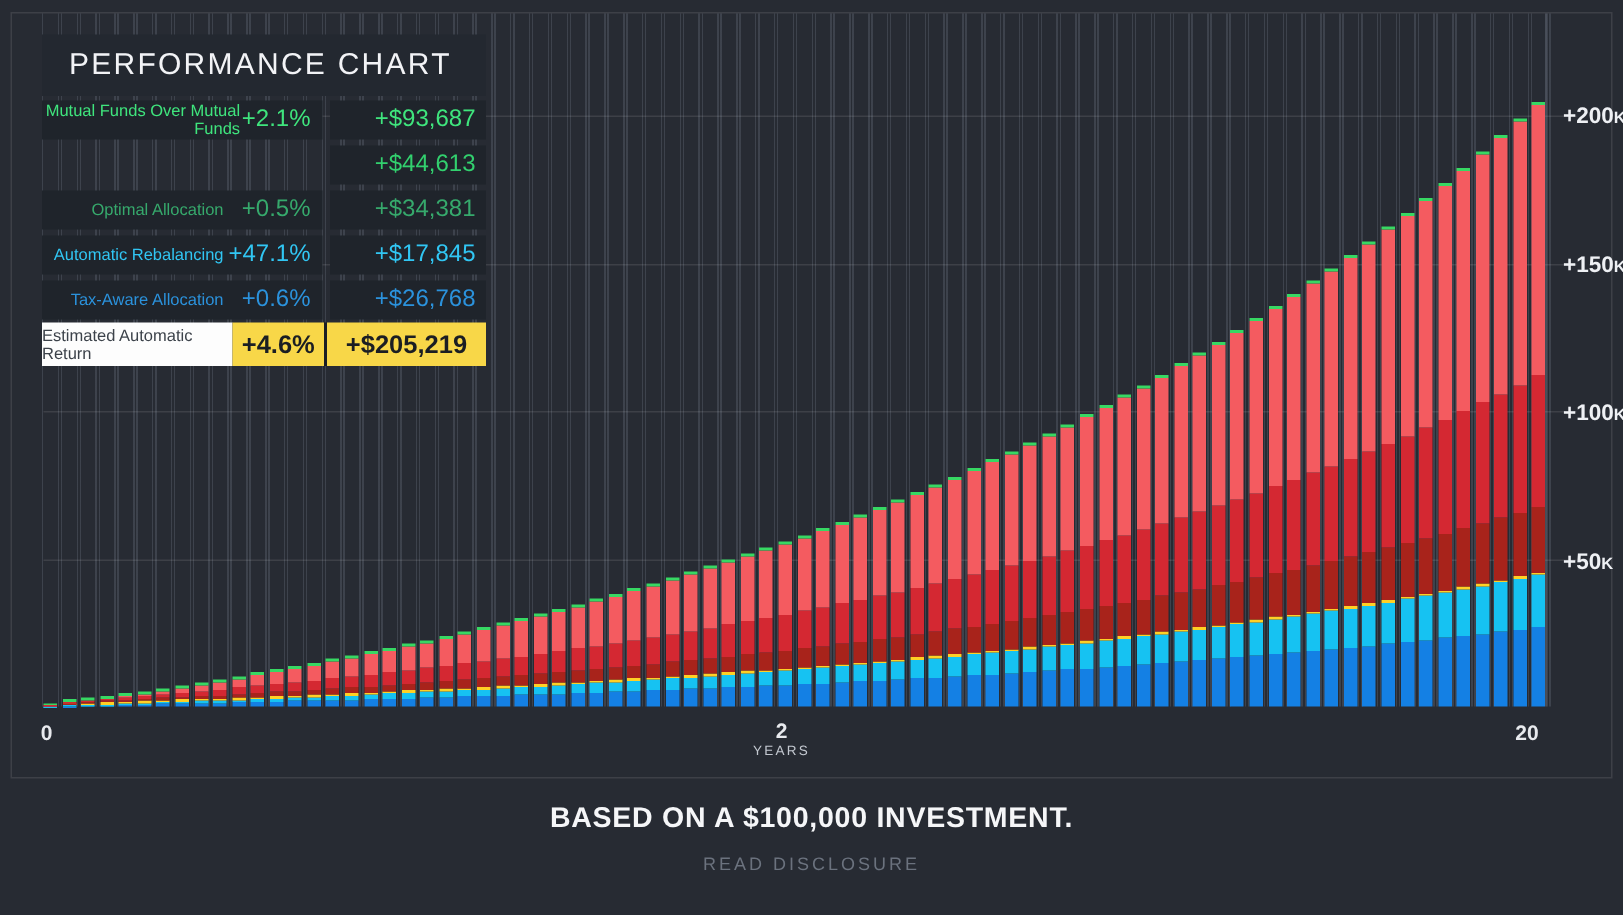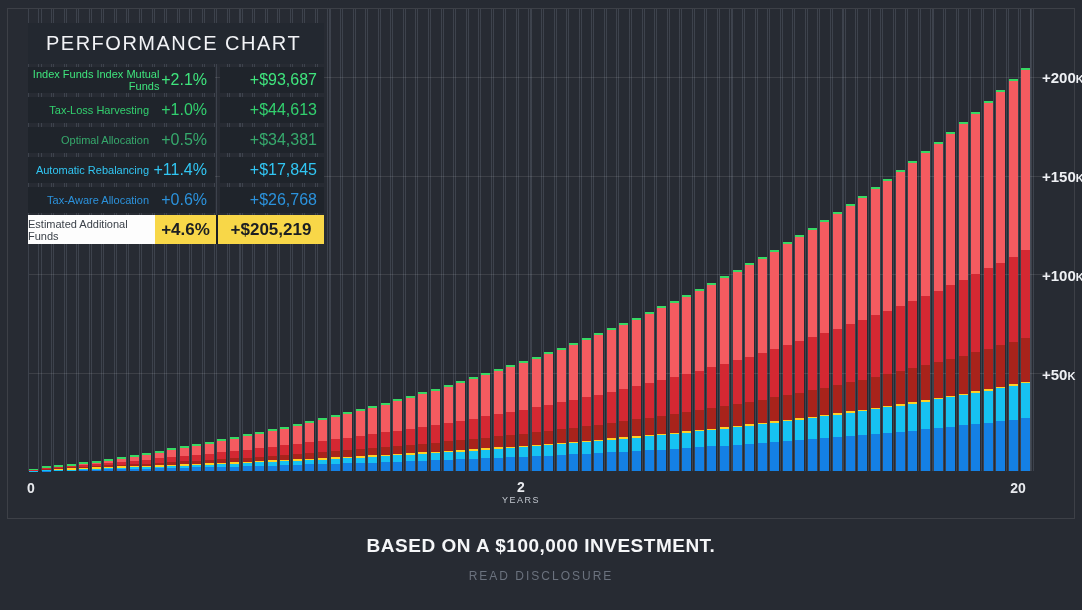--- a/index.html
+++ b/index.html
@@ -801,66 +801,62 @@
     <div class="xlab" style="left:8px;top:471px;width:30px">0</div>
     <div class="xlab" style="left:483px;top:470px;width:60px">2</div>
     <div class="xunits" style="left:483px;top:486px;width:60px">YEARS</div>
     <div class="xlab" style="left:980px;top:471px;width:60px">20</div>
 
     <div class="legend">
       <div class="legend-title">PERFORMANCE CHART</div>
       <div id="legend-rows">
           <div class="lrow" style="top: 44px; left: 0px; width: 296px;">
             <div class="cell-left">
-              <span class="lbl" style="color: rgb(63, 229, 125);">Index Funds Index Mutual Funds</span>
+              <span class="lbl" style="color: rgb(63, 229, 125);">Mutual Funds Over Mutual Funds</span>
               <span class="pct" style="color: rgb(63, 229, 125);">+2.1%</span>
             </div>
             <div class="cell-right">
               <span class="val" style="color: rgb(63, 229, 125);">+$93,687</span>
             </div>
           </div>
           <div class="lrow" style="top: 74px; left: 0px; width: 296px;">
-            <div class="cell-left">
-              <span class="lbl" style="color: rgb(50, 208, 110);">Tax-Loss Harvesting</span>
-              <span class="pct" style="color: rgb(50, 208, 110);">+1.0%</span>
-            </div>
             <div class="cell-right">
               <span class="val" style="color: rgb(50, 208, 110);">+$44,613</span>
             </div>
           </div>
           <div class="lrow" style="top: 104px; left: 0px; width: 296px;">
             <div class="cell-left">
               <span class="lbl" style="color: rgb(54, 169, 108);">Optimal Allocation</span>
               <span class="pct" style="color: rgb(54, 169, 108);">+0.5%</span>
             </div>
             <div class="cell-right">
               <span class="val" style="color: rgb(54, 169, 108);">+$34,381</span>
             </div>
           </div>
           <div class="lrow" style="top: 134px; left: 0px; width: 296px;">
             <div class="cell-left">
               <span class="lbl" style="color: rgb(49, 198, 243);">Automatic Rebalancing</span>
-              <span class="pct" style="color: rgb(49, 198, 243);">+11.4%</span>
+              <span class="pct" style="color: rgb(49, 198, 243);">+47.1%</span>
             </div>
             <div class="cell-right">
               <span class="val" style="color: rgb(49, 198, 243);">+$17,845</span>
             </div>
           </div>
           <div class="lrow" style="top: 164px; left: 0px; width: 296px;">
             <div class="cell-left">
               <span class="lbl" style="color: rgb(43, 146, 220);">Tax-Aware Allocation</span>
               <span class="pct" style="color: rgb(43, 146, 220);">+0.6%</span>
             </div>
             <div class="cell-right">
               <span class="val" style="color: rgb(43, 146, 220);">+$26,768</span>
             </div>
           </div>
         </div>
       <div class="trow">
-        <div class="t-label">Estimated Additional Funds</div>
+        <div class="t-label">Estimated Automatic Return</div>
         <div class="t-pct">+4.6%</div>
         <div class="t-div"></div>
         <div class="t-val">+$205,219</div>
       </div>
     </div>
   </div>
 
   <div class="footer-headline">BASED ON A $100,000 INVESTMENT.</div>
   <div class="footer-link">READ DISCLOSURE</div>
 

